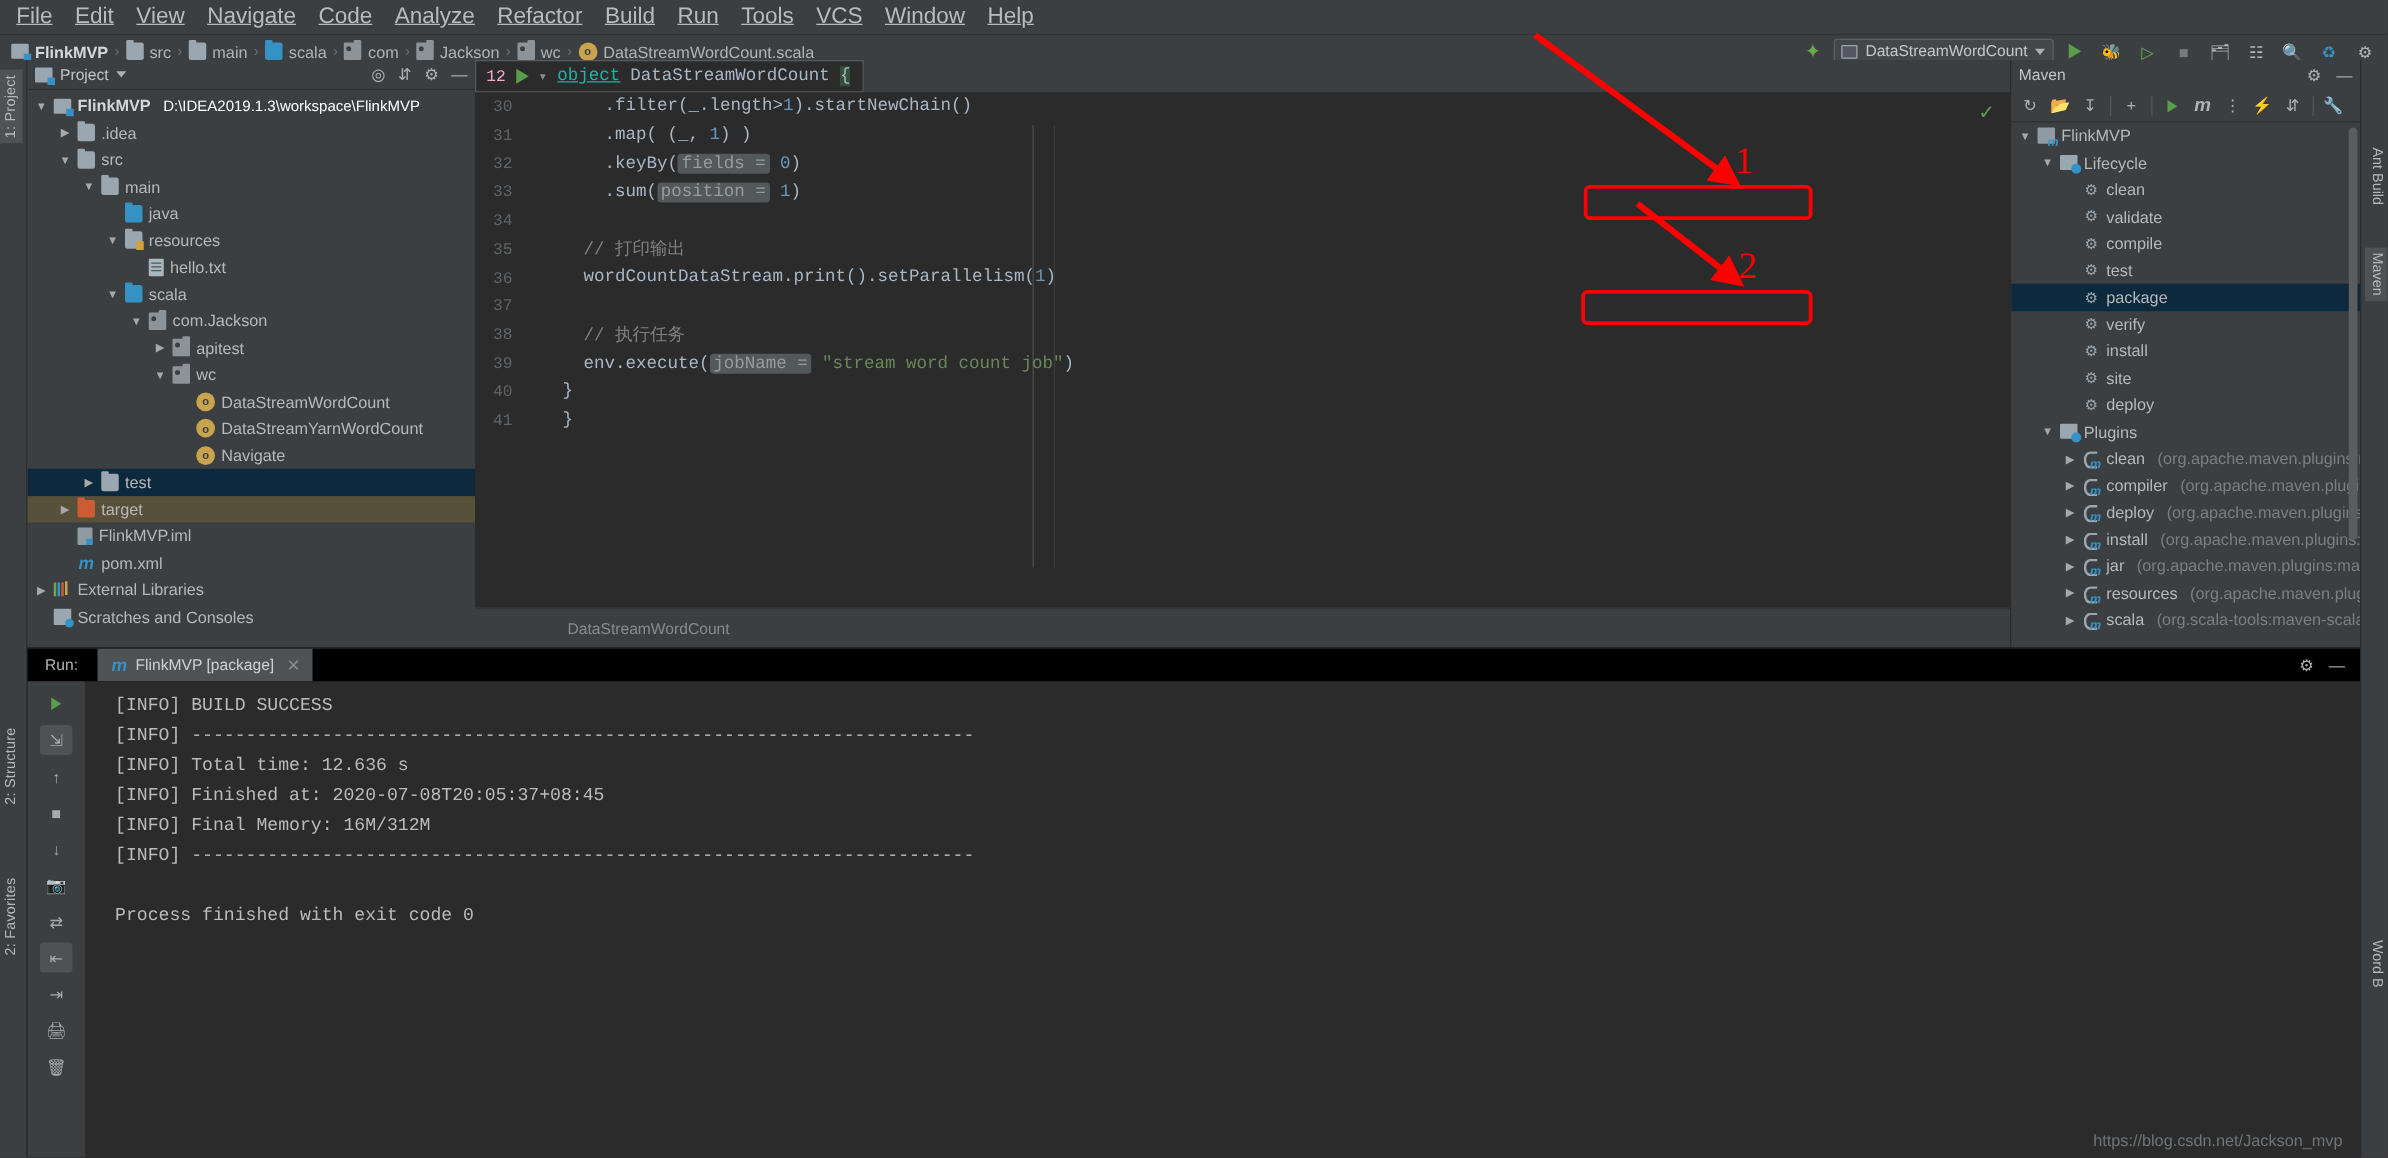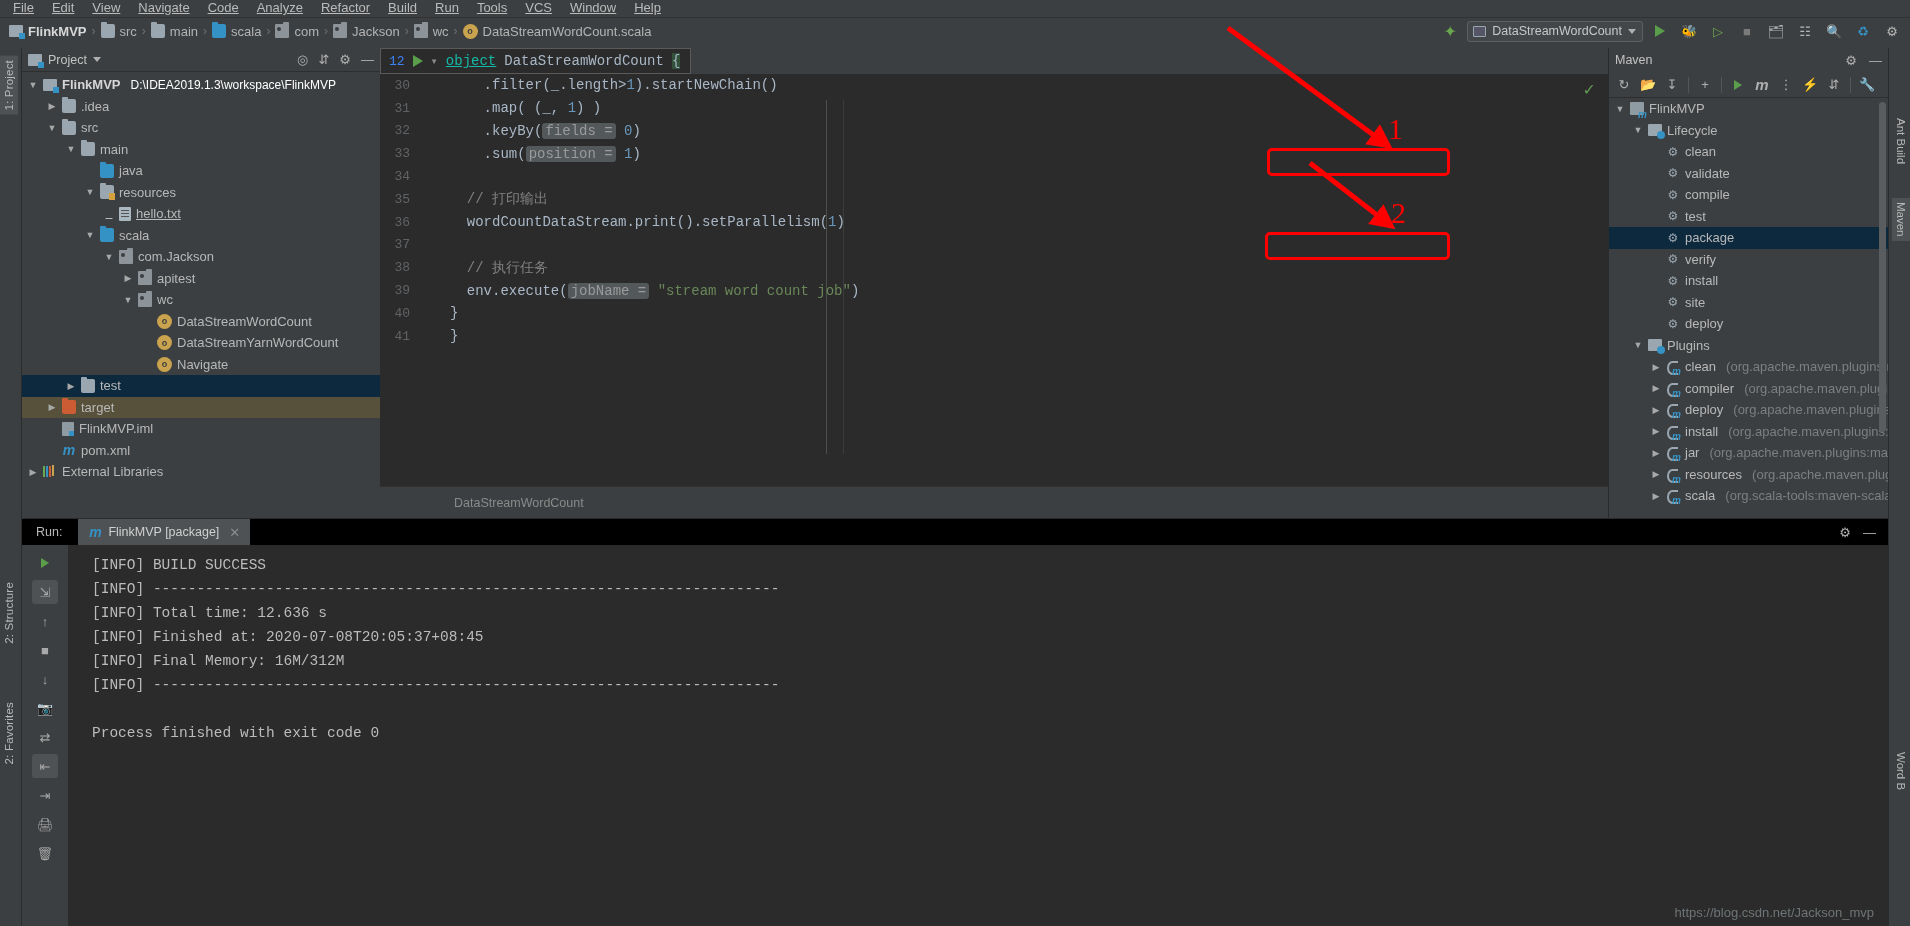--- a/index.html
+++ b/index.html
@@ -7,22 +7,22 @@
     width: 1910px; height: 926px;
     background: #3c3f41;
     font-family: "Liberation Sans", sans-serif;
     color: #bbbbbb;
     overflow: hidden;
   }
   .app { position: relative; width: 1910px; height: 926px; background: #3c3f41; }
 
   
   .menubar {
-    height: 18px; display: flex; align-items: flex-end;
-    padding-left: 4px; background: #3c3f41; font-size: 13px;
+    height: 28px; display: flex; align-items: flex-start;
+    padding-left: 4px; background: #3c3f41; font-size: 18px;
     border-bottom: 1px solid #323232;
   }
   .menubar .mi { padding: 2px 9px; color: #bbbbbb; white-space: nowrap; }
   .mi .u { text-decoration: underline; }
 
   
   .navbar {
     height: 26px; display: flex; align-items: center;
     background: #3c3f41; padding-left: 6px; font-size: 13px;
     position: relative;
@@ -103,21 +103,21 @@
   .scrico::after{content:"";position:absolute;right:-2px;bottom:-2px;width:7px;height:7px;border-radius:50%;background:#3592c4;}
 
   
   .editor { position:absolute; left:380px; top:48px; right:302px; height:470px; background:#2b2b2b; }
   .edtabs { height:26px; background:#3c3f41; position:relative; }
   .breadcrumb-chip {
     position:absolute; left:0; top:0; height:26px;
     display:flex; align-items:center; gap:8px; padding:0 10px 0 8px;
     background:#2b2b2b; border:1px solid #5a5a5a; font-family:"Liberation Mono", monospace; font-size:14px;
   }
-  .lnum-chip{color:#3b82f6;font-size:13px;}
+  .lnum-chip{color:#f9a8d4;font-size:13px;}
   .codeblock {
     position:absolute; left:0; top:26px; right:0; bottom:32px;
     background:#2b2b2b; font-family:"Liberation Mono", monospace; font-size:14px;
     overflow:hidden;
   }
   .cline { height:22.8px; display:flex; align-items:center; white-space:pre; }
   .gutter { width:38px; text-align:right; padding-right:8px; color:#606366; font-size:13px; flex:0 0 auto;}
   .foldcol { width:14px; flex:0 0 auto; }
   .codetext { padding-left:18px; color:#a9b7c6; position:relative; }
   .guideline { position:absolute; left:446px; top:26px; bottom:32px; width:1px; background:#4b5048; }
@@ -311,21 +311,21 @@
         <div class="row" style="padding-left: 63px;">
           <span class="arrow empty">▶</span>
           <span class="ico folder blue"></span>
           <span class="rlabel">java</span>
         </div>
         <div class="row" style="padding-left: 63px;">
           <span class="arrow">▼</span>
           <span class="ico folder resico"></span>
           <span class="rlabel">resources</span>
         </div>
-        <div class="row" style="padding-left: 82px; text-decoration: underline;">
+        <div class="row" style="padding-left: 82px;">
           <span class="arrow empty">▶</span>
           <span class="txtico"></span>
           <span class="rlabel">hello.txt</span>
         </div>
         <div class="row" style="padding-left: 63px;">
           <span class="arrow">▼</span>
           <span class="ico folder blue"></span>
           <span class="rlabel">scala</span>
         </div>
         <div class="row" style="padding-left: 82px;">
@@ -375,20 +375,25 @@
         </div>
         <div class="row" style="padding-left: 25px;">
           <span class="arrow empty">▶</span>
           <span class="mico">m</span>
           <span class="rlabel">pom.xml</span>
         </div>
         <div class="row" style="padding-left: 6px;">
           <span class="arrow">▶</span>
           <span class="libico"></span>
           <span class="rlabel">External Libraries</span>
+        </div>
+        <div class="row" style="padding-left: 6px;">
+          <span class="arrow empty">▶</span>
+          <span class="scrico"></span>
+          <span class="rlabel">Scratches and Consoles</span>
         </div>
       </div>
   </div>
 
   <div class="editor">
     <div class="edtabs">
       <div class="breadcrumb-chip">
         <span class="lnum-chip">12</span>
         <span class="play"></span>
         <span style="color:#8a8a8a;font-size:12px;">▾</span>

